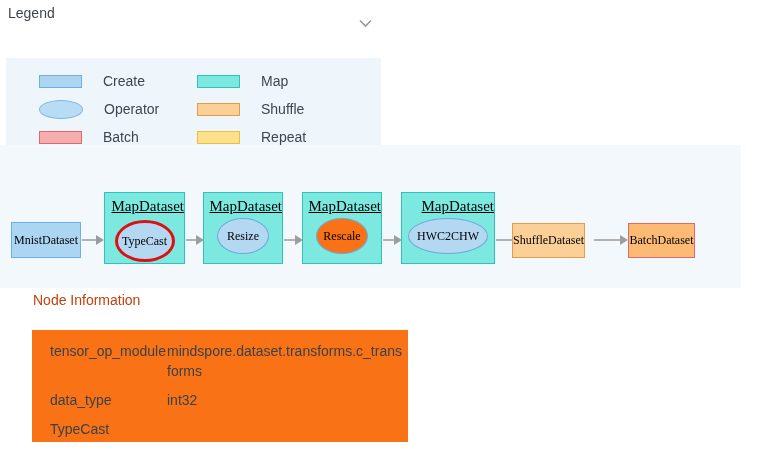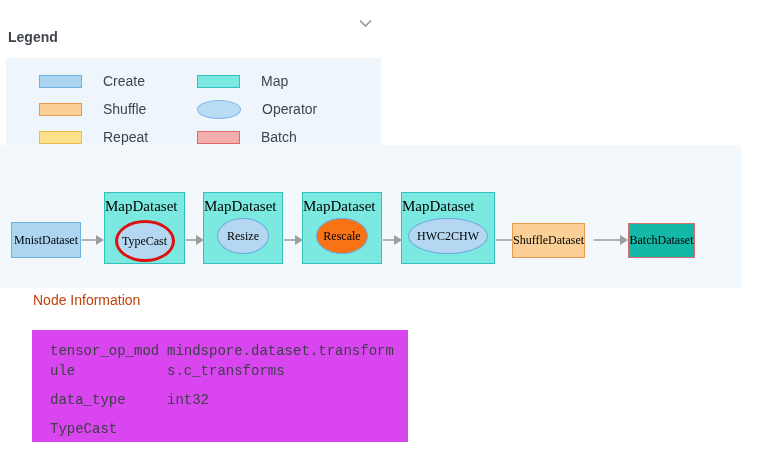--- a/index.html
+++ b/index.html
@@ -1,22 +1,22 @@
 <!DOCTYPE html>
 <html><head>
 <meta charset="utf-8">
 <style>
   * { margin: 0; padding: 0; box-sizing: border-box; }
   html, body { width: 779px; height: 450px; background: #ffffff; overflow: hidden; }
   body { position: relative; font-family: "Liberation Sans", sans-serif; }
 
   
   .legend-header-title {
-    position: absolute; left: 8px; top: 29px;
-    font-size: 14px; color: #40454d; font-weight: bold;
+    position: absolute; left: 8px; top: 5px;
+    font-size: 14px; color: #40454d;
   }
   .chevron { position: absolute; left: 357px; top: 15px; width: 17px; height: 17px; cursor: pointer; }
 
   
   .legend-panel {
     position: absolute; left: 6px; top: 58px; width: 375px; height: 87px;
     background: #eef6fc;
     display: grid; grid-template-columns: 158px 1fr;
     padding: 8px 0 0 33px;
   }
@@ -30,21 +30,21 @@
     position: absolute; left: 0; top: 145px; width: 741px; height: 143px;
     background: #f3f8fd;
   }
   .g-node {
     position: absolute; border: 1px solid; display: flex;
     align-items: center; justify-content: center;
     font-family: "Liberation Serif", "DejaVu Serif", serif;
     font-size: 12px; color: #000; text-align: center; cursor: pointer;
   }
   .map-box {
-    position: absolute; border: 1px solid; text-align: left; cursor: pointer;
+    position: absolute; border: 1px solid; text-align: right; cursor: pointer; text-decoration: underline;
   }
   .map-title {
     margin-top: 5px; font-family: "Liberation Serif", "DejaVu Serif", serif;
     font-size: 15px; color: #000;
   }
   .op-ellipse {
     position: absolute; left: 50%; transform: translateX(-50%);
     top: 25px; height: 36px; border-radius: 50%;
     border: 1px solid; display: flex; align-items: center; justify-content: center;
     font-family: "Liberation Serif", "DejaVu Serif", serif; font-size: 12px; color: #000;
@@ -59,21 +59,21 @@
     border-top: 5px solid transparent; border-bottom: 5px solid transparent;
   }
 
   
   .node-info-title {
     position: absolute; left: 33px; top: 292px;
     font-size: 14px; color: #c2410c;
   }
   .info-table {
     position: absolute; left: 32px; top: 330px; width: 376px; height: 112px;
-    background: #d946ef; padding: 11px 0 0 18px; font-family: Liberation Mono, monospace;
+    background: #f97316; padding: 11px 0 0 18px;
   }
   .info-row {
     display: grid; grid-template-columns: 117px 235px;
     font-size: 14px; line-height: 20px; color: #3c4047;
     margin-bottom: 9px; word-break: break-all;
   }
 </style>
 </head>
 <body>
 
@@ -85,34 +85,34 @@
 <div class="legend-panel">
   <div class="legend-item">
     <span class="swatch" style="background: rgb(171, 213, 241); border-color: rgb(111, 176, 227);"></span>
     <span class="legend-label">Create</span>
   </div>
   <div class="legend-item">
     <span class="swatch" style="background: rgb(124, 233, 224); border-color: rgb(53, 192, 192);"></span>
     <span class="legend-label">Map</span>
   </div>
   <div class="legend-item">
+    <span class="swatch ellipse" style="background: rgb(185, 220, 245); border-color: rgb(127, 181, 230);"></span>
+    <span class="legend-label">Operator</span>
+  </div>
+  <div class="legend-item">
     <span class="swatch" style="background: rgb(250, 208, 150); border-color: rgb(234, 154, 77);"></span>
     <span class="legend-label">Shuffle</span>
   </div>
   <div class="legend-item">
-    <span class="swatch ellipse" style="background: rgb(185, 220, 245); border-color: rgb(127, 181, 230);"></span>
-    <span class="legend-label">Operator</span>
+    <span class="swatch" style="background: rgb(245, 174, 174); border-color: rgb(220, 106, 106);"></span>
+    <span class="legend-label">Batch</span>
   </div>
   <div class="legend-item">
     <span class="swatch" style="background: rgb(252, 225, 138); border-color: rgb(234, 188, 76);"></span>
     <span class="legend-label">Repeat</span>
-  </div>
-  <div class="legend-item">
-    <span class="swatch" style="background: rgb(245, 174, 174); border-color: rgb(220, 106, 106);"></span>
-    <span class="legend-label">Batch</span>
   </div>
 </div>
 
 <div class="graph-panel">
 
   <div class="g-node" style="left: 11px; top: 77px; width: 70px; height: 36px; background: rgb(171, 213, 241); border-color: rgb(111, 176, 227);">MnistDataset</div>
 
   <div class="edge" style="left:82px; width:15px;"></div>
 
   <div class="map-box" style="left: 104px; top: 47px; width: 81px; height: 72px; background: rgb(124, 233, 224); border-color: rgb(53, 192, 192);">
@@ -140,21 +140,21 @@
     <div class="map-title">MapDataset</div>
     <div class="op-ellipse" style="width: 80px; background: rgb(180, 215, 242); border-color: rgb(110, 168, 220);">HWC2CHW</div>
   </div>
 
   <div class="edge" style="left:496px; width:17px;"></div>
 
   <div class="g-node" style="left: 512px; top: 78px; width: 73px; height: 35px; background: rgb(250, 208, 150); border-color: rgb(234, 154, 77);">ShuffleDataset</div>
 
   <div class="edge" style="left:594px; width:27px;"></div>
 
-  <div class="g-node" style="left: 628px; top: 78px; width: 67px; height: 35px; background: #14b8a6; border-color: rgb(220, 106, 106);">BatchDataset</div>
+  <div class="g-node" style="left: 628px; top: 78px; width: 67px; height: 35px; background: #fdba74; border-color: rgb(220, 106, 106);">BatchDataset</div>
 </div>
 
 <div class="node-info-title">Node Information</div>
 
 <div class="info-table">
   <div class="info-row">
     <div>tensor_op_module</div>
     <div>mindspore.dataset.transforms.c_transforms</div>
   </div>
   <div class="info-row">

